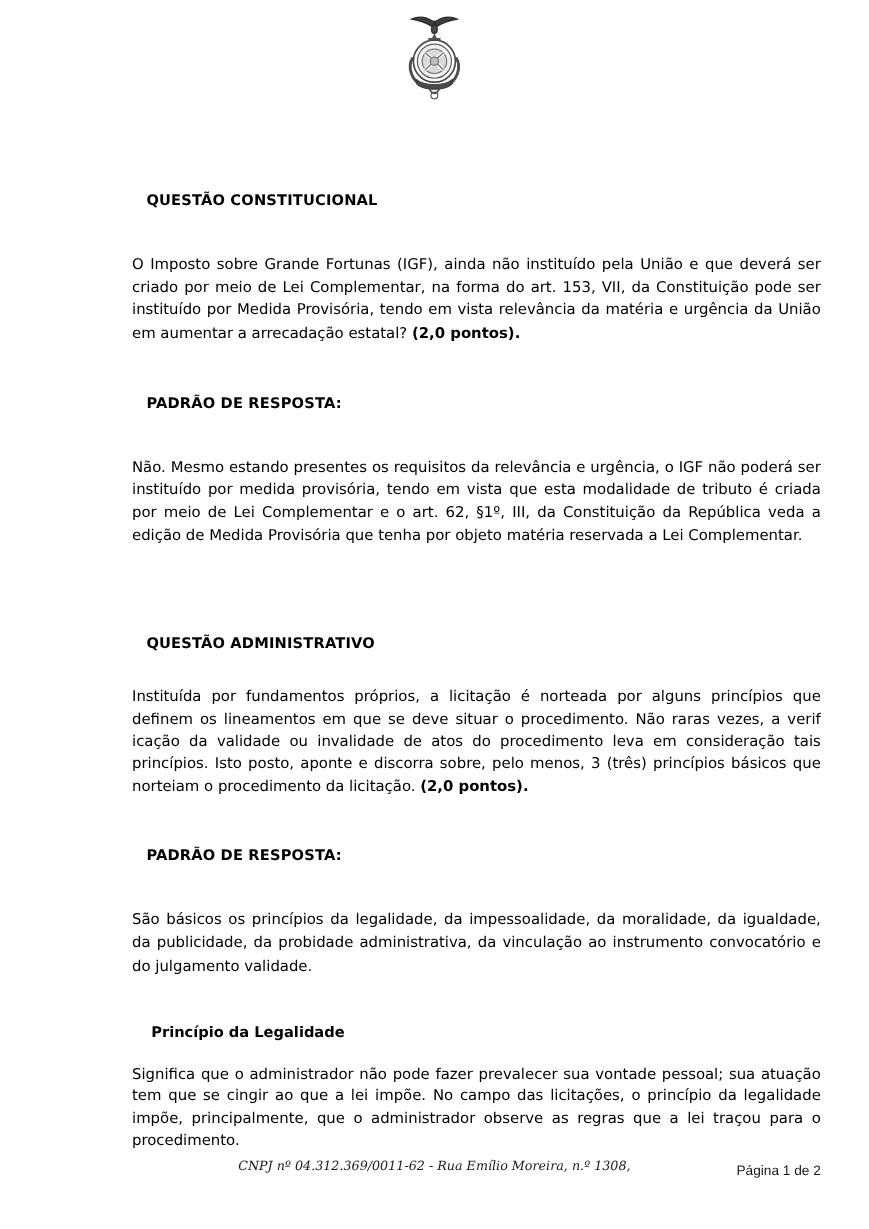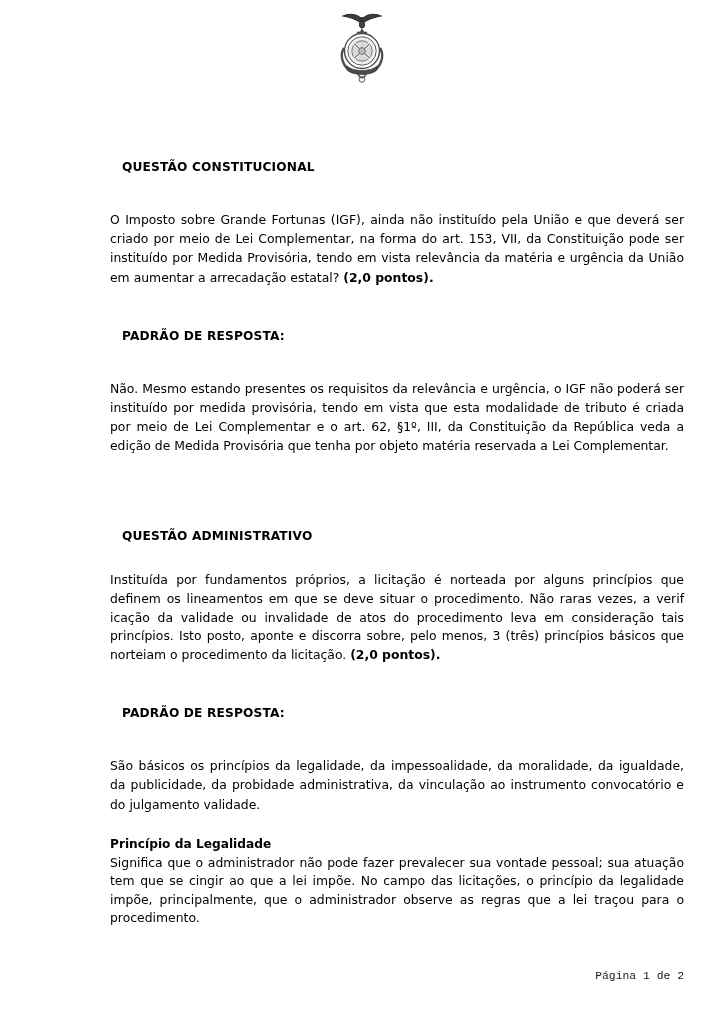--- a/index.html
+++ b/index.html
@@ -85,21 +85,21 @@
   }
   p.para b {
     font-weight: bold;
     margin-top: 41px;
   }
 
   h3.sub-title {
     font-family: "DejaVu Sans", sans-serif;
     font-weight: bold;
     font-size: 12.2px;
-    margin: 0;
+    margin: 16px;
     padding: 0;
     line-height: 1.45;
   }
 
   .gap-sm  { height: 14px; }
   .gap-md  { height: 22px; }
   .gap-lg  { height: 30px; }
   .gap-xl  { height: 62px; }
 
   
@@ -120,21 +120,21 @@
   }
   .footer-line .site {
     font-weight: bold;
     font-style: normal;
     font-family: "DejaVu Serif", serif;
   }
   .page-number {
     position: absolute;
     right: 40px;
     bottom: 42px;
-    font-family: Liberation Mono, monospace;
+    font-family: Liberation Sans, sans-serif;
     font-size: 11.4px;
     color: #1a1a1a;
     white-space: nowrap;
   }
 </style>
 </head>
 <body>
 
 <div class="page">
 
@@ -205,17 +205,18 @@
     <h3 class="sub-title">Princípio da Legalidade</h3>
 
     <p class="para tight">Significa que o administrador não pode fazer prevalecer sua vontade pessoal; sua atuação tem que se cingir ao que a lei impõe. No campo das licitações, o princípio da legalidade impõe, principalmente, que o administrador observe as regras que a lei traçou para o procedimento.</p>
 
     <div class="gap-md"></div>
 
 
   </div>
 
   <div class="doc-footer">
+    <div class="footer-line">CNPJ nº 04.312.369/0011-62 - Rua Emílio Moreira, n.º 1308,</div>
   </div>
 
   <div class="page-number">Página 1 de 2</div>
 
 </div>
 
 </body></html>

